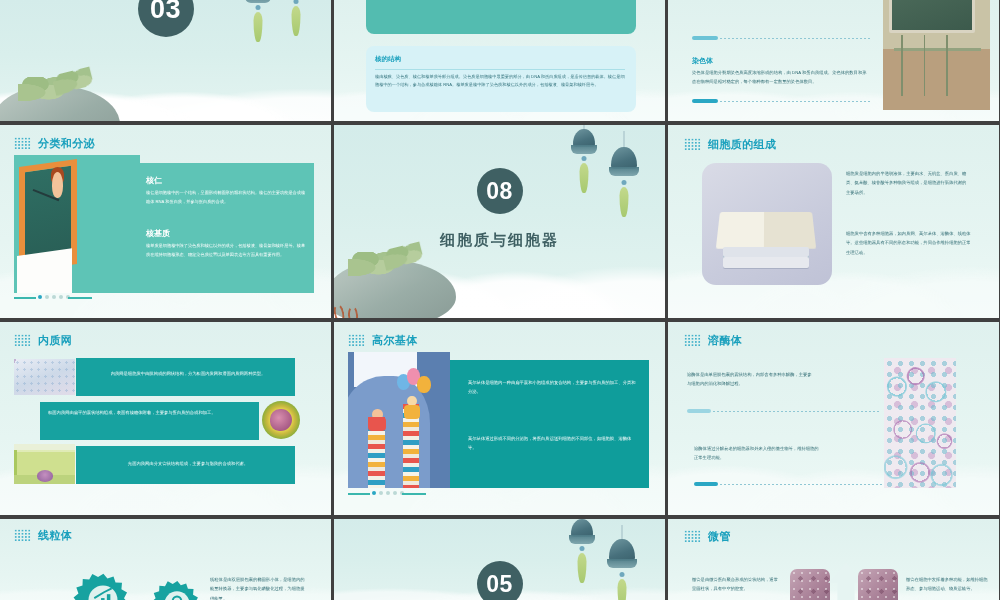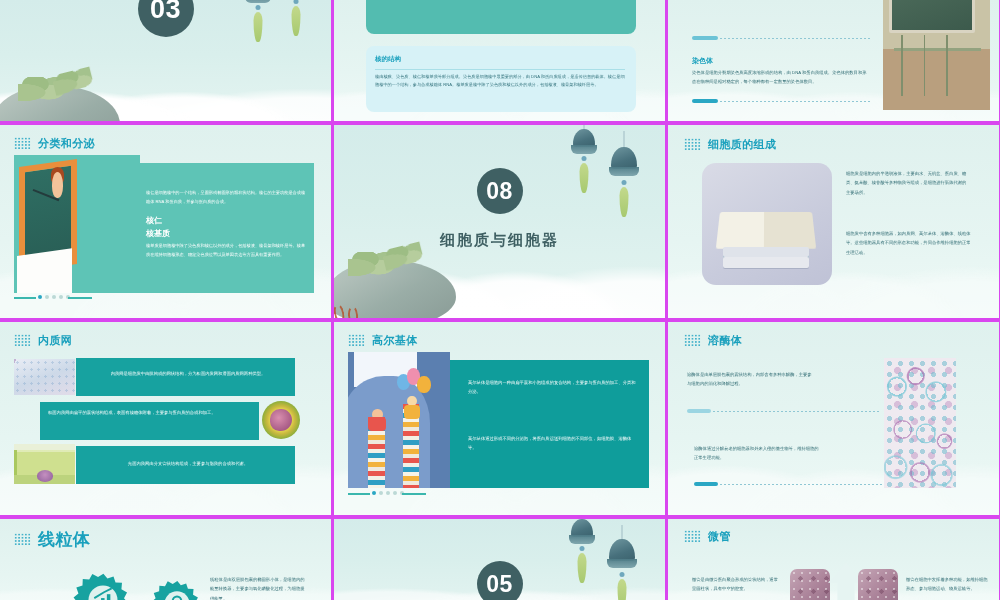--- a/index.html
+++ b/index.html
@@ -8,21 +8,21 @@
     background:#eceded;
     font-family:"Liberation Sans", sans-serif;
     -webkit-font-smoothing:antialiased;
   }
   .grid {
     width:1000px; height:600px;
     display:grid;
     grid-template-columns:331px 331px 331px;
     grid-template-rows:121px 193px 193px 93px;
     gap:4px 3px;
-    background:#d946ef;
+    background:#404040;
   }
   .slide {
     position:relative;
     overflow:hidden;
     background:#d6eeeb;
   }
   
   .bg-sky {
     position:absolute; inset:0;
     background:
@@ -308,21 +308,21 @@
       <span class="hdr-title" style="font-size:11px;">分类和分泌</span>
     </div>
     <div class="teal-panel" style="left:14px;top:38px;width:300px;height:130px;background:#5ec4b6;"></div>
     <div class="illus-board" style="left:14px;top:30px;width:126px;height:138px;">
       <div class="board"></div>
       <div class="wall"></div>
       <div class="hair"></div>
       <div class="head"></div>
       <div class="stick"></div>
     </div>
-    <div class="sub-h" style="position:absolute;left:146px;top:50px;font-size:8px;margin-top:40px;">核仁</div>
+    <div class="sub-h" style="position:absolute;left:146px;top:50px;font-size:8px;">核仁</div>
     <div class="body-txt white" style="left:146px;top:64px;width:162px;font-size:4.2px;line-height:2.1;">核仁是细胞核中的一个结构，呈圆形或椭圆形的颗粒状结构。核仁的主要功能是合成核糖体 RNA 和蛋白质，并参与蛋白质的合成。</div>
     <div class="sub-h" style="position:absolute;left:146px;top:103px;font-size:8px;">核基质</div>
     <div class="body-txt white" style="left:146px;top:117px;width:162px;font-size:4.2px;line-height:2.1;">核基质是细胞核中除了染色质和核仁以外的成分，包括核液、核骨架和核纤层等。核基质在维持细胞核形态、稳定染色质位置以及基因表达等方面具有重要作用。</div>
     <div class="nav-line" style="left:14px;top:172px;width:22px;"></div>
     <div class="dots-nav" style="left:38px;top:170px;">
       <i class="on"></i>
       <i></i>
       <i></i>
       <i></i>
       <i></i>
@@ -457,21 +457,21 @@
       <div class="net2"></div>
       <div class="net"></div>
     </div>
   </div>
 
   <div class="slide">
     <div class="bg-plain"></div>
     <div class="cloud" style="opacity:.4;"></div>
     <div class="hdr" style="left:14px;top:9px;">
       <span class="dotgrid"></span>
-      <span class="hdr-title" style="font-size:17px;">线粒体</span>
+      <span class="hdr-title" style="font-size:11px;">线粒体</span>
     </div>
     <svg class="gear" style="left:72px;top:50px;" width="62" height="62" viewBox="0 0 64 64">
       <path fill="#17a2a0" d="M32 4l4.4 5.3 6.6-2.3 2.2 6.7 7 .3-.6 7 6.1 3.4-3.3 6.2 4.4 5.4-5.3 4.4 2.3 6.6-6.7 2.2-.3 7-7-.6-3.4 6.1-6.2-3.3L26.4 62 22 56.7l-6.6 2.3-2.2-6.7-7-.3.6-7L.7 41.6 4 35.4-.4 30l5.3-4.4-2.3-6.6 6.7-2.2.3-7 7 .6 3.4-6.1 6.2 3.3z" transform="translate(2,1) scale(.95)"></path>
       <circle cx="32" cy="32" r="15" fill="#dff1ee"></circle>
       <rect x="24" y="34" width="3.6" height="7" fill="#17a2a0"></rect>
       <rect x="30" y="30" width="3.6" height="11" fill="#17a2a0"></rect>
       <rect x="36" y="26" width="3.6" height="15" fill="#17a2a0"></rect>
       <path d="M23 30 L33 24 L41 20" stroke="#17a2a0" stroke-width="2" fill="none"></path>
     </svg>
     <svg class="gear" style="left:150px;top:58px;" width="54" height="54" viewBox="0 0 64 64">

